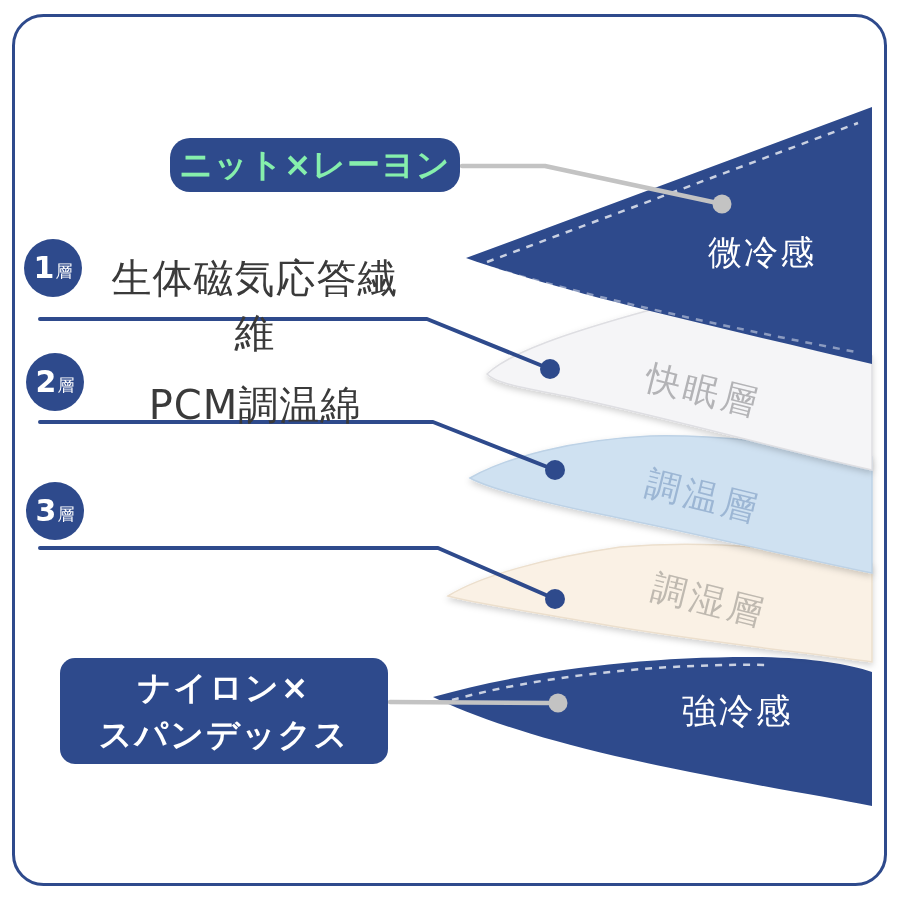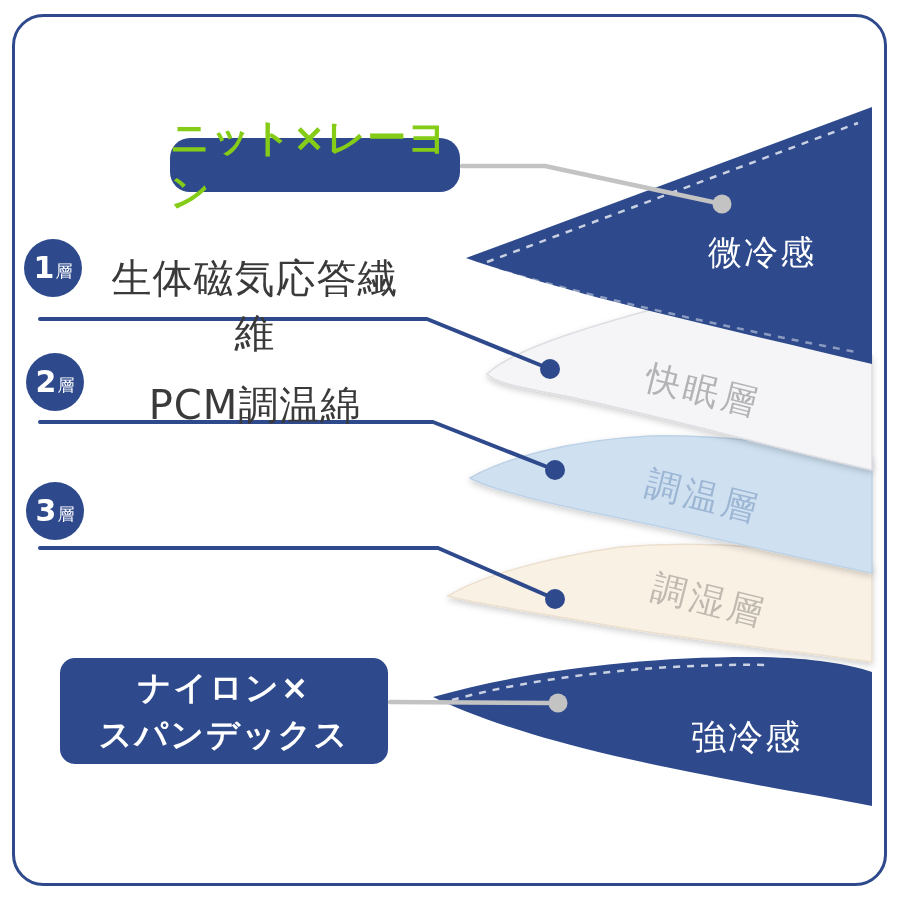--- a/index.html
+++ b/index.html
@@ -8,21 +8,21 @@
     font-family:"DejaVu Sans","Liberation Sans",sans-serif;
   }
   #layers-svg{position:absolute;left:0;top:0;width:900px;height:900px;}
   .abs{position:absolute;}
 
   
   .top-label{
     left:170px;top:138px;width:290px;height:54px;
     background:#2e4a8c;border-radius:20px;
     display:flex;align-items:center;justify-content:center;
-    color:#84cc16;font-size:39px;font-weight:bold;letter-spacing:1px;
+    color:#86efac;font-size:33px;font-weight:bold;letter-spacing:1px;
   }
 
   
   .num-circle{
     width:58px;height:58px;border-radius:50%;background:#2e4a8c;
     display:flex;align-items:center;justify-content:center;
     color:#fff;
   }
   .num-circle .num{font-size:30px;font-weight:bold;line-height:1;}
   .num-circle .suffix{font-size:17px;line-height:1;margin-left:1px;margin-top:6px;}
@@ -49,21 +49,21 @@
 
   
   .layer-tag{white-space:nowrap;}
   .tag-top{left:697px;top:230px;width:130px;text-align:center;color:#ffffff;font-size:34px;letter-spacing:2px;}
   .tag-sleep{left:652px;top:354px;color:#b3b3b6;font-size:35px;letter-spacing:4px;
     transform:rotate(14deg);transform-origin:left top;}
   .tag-temp{left:652px;top:460px;color:#9cb6d4;font-size:35px;letter-spacing:4px;
     transform:rotate(14deg);transform-origin:left top;}
   .tag-humidity{left:658px;top:564px;color:#bfb9b0;font-size:35px;letter-spacing:4px;
     transform:rotate(14deg);transform-origin:left top;}
-  .tag-bottom{left:672px;top:688px;width:130px;text-align:right;color:#ffffff;font-size:35px;letter-spacing:2px;margin-top:26px;}
+  .tag-bottom{left:672px;top:688px;width:130px;text-align:center;color:#ffffff;font-size:35px;letter-spacing:2px;}
 </style>
 </head>
 <body>
 
 <div id="stage">
 
   <svg id="layers-svg" viewBox="0 0 900 900">
     <defs>
       <filter id="softshadow" x="-10%" y="-10%" width="120%" height="130%">
         <feDropShadow dx="0" dy="3" stdDeviation="3" flood-color="#000000" flood-opacity="0.18"></feDropShadow>

